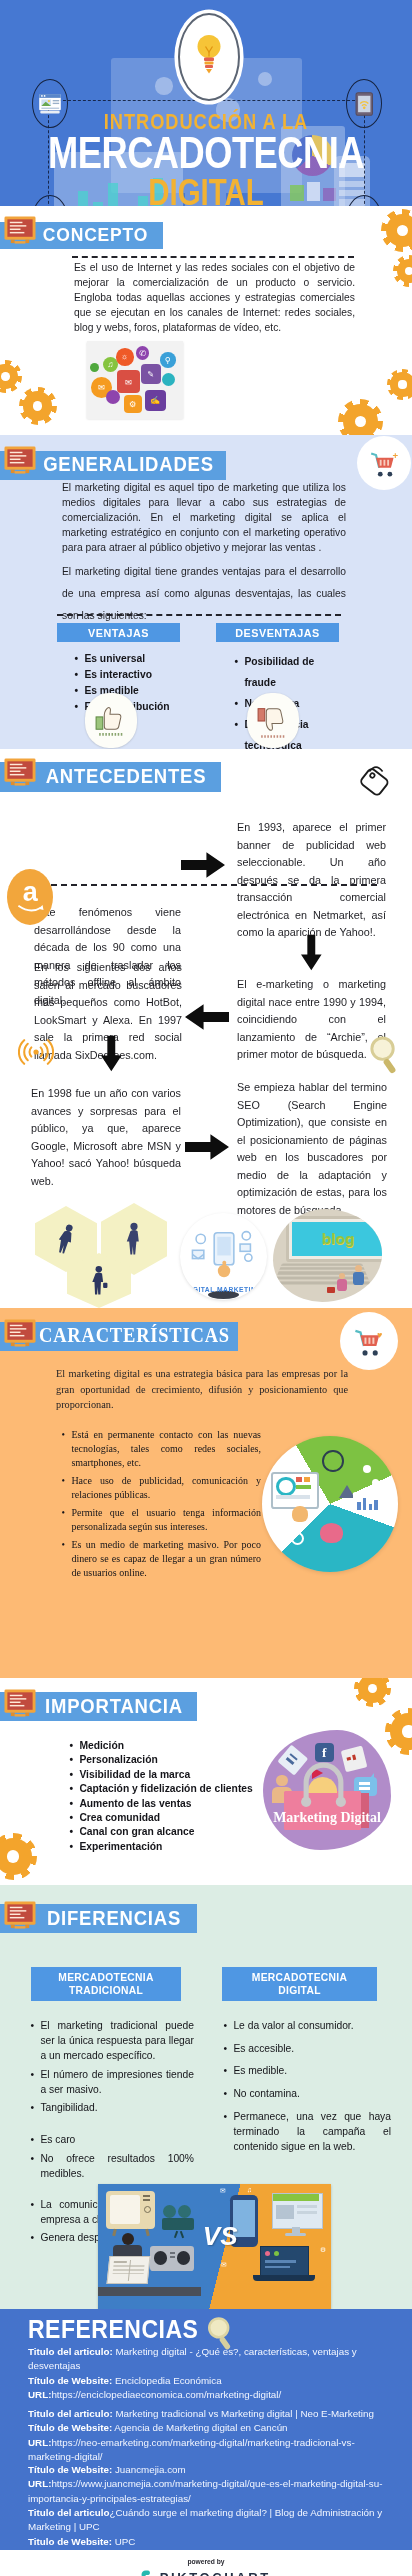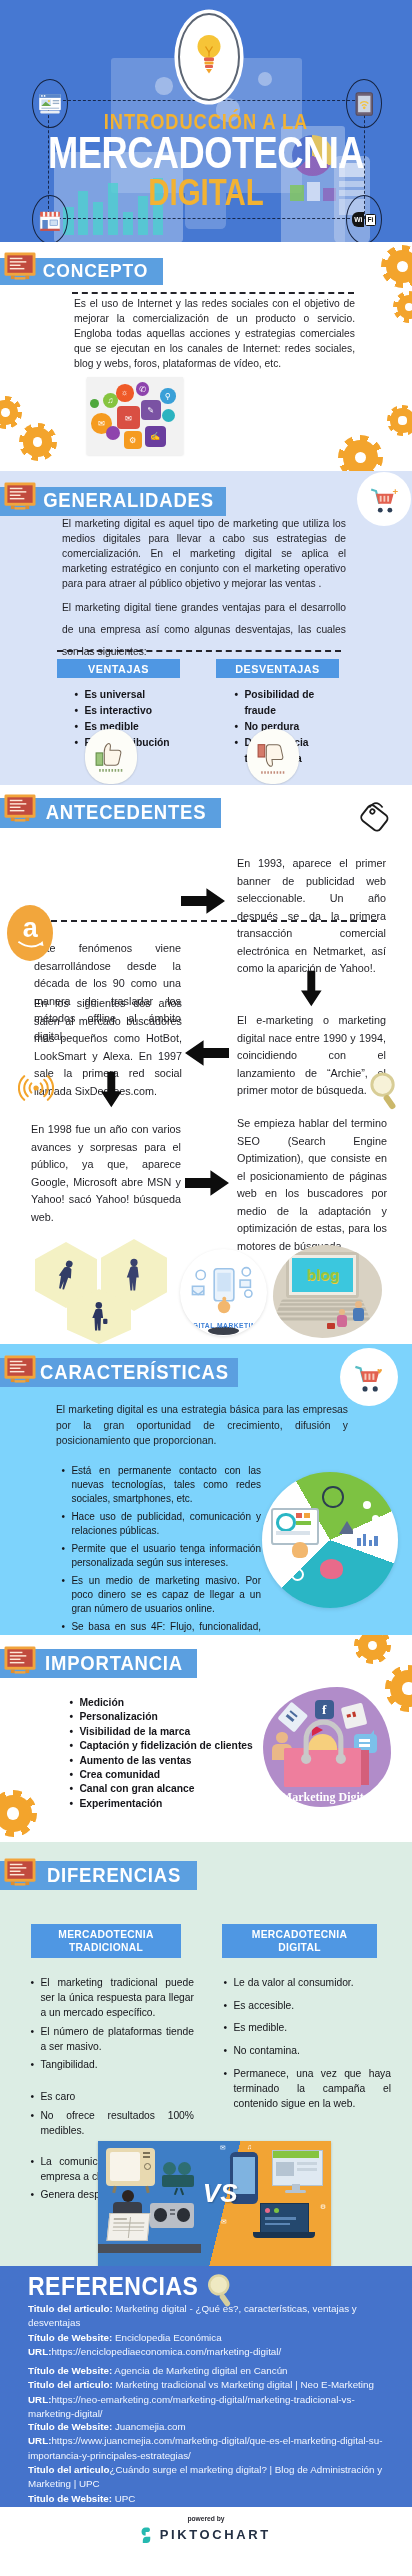--- a/index.html
+++ b/index.html
@@ -17,21 +17,21 @@
   .para{position:absolute;text-align:justify;color:#1f1f24;}
   
   ul.blt{list-style:none;margin:0;padding:0;position:absolute;color:#15151a;}
   ul.blt li{position:relative;padding-left:12.4px;}
   ul.blt li::before{content:"\2022";position:absolute;left:2.6px;}
   
   .gear{position:absolute;border-radius:50%;background:repeating-conic-gradient(#f3a42c 0deg 22deg,rgba(0,0,0,0) 22deg 45deg);z-index:1;}
   .gear::before{content:"";position:absolute;inset:11%;border-radius:50%;background:#f3a42c;}
   .gear::after{content:"";position:absolute;inset:37%;border-radius:50%;background:#fff;}
   
-  .hero{height:242px;background:#4678d2;}
+  .hero{height:206px;background:#4678d2;}
   .hero-dash{position:absolute;left:48px;top:100px;width:315px;height:117px;border:1.5px dashed rgba(14,26,54,.85);}
   .ovalbadge{position:absolute;left:178px;top:13.4px;width:58px;height:84px;background:#fff;border:2.1px solid #5c6573;border-radius:50%;box-shadow:0 0 0 3.6px #ffffff;display:flex;align-items:center;justify-content:center;z-index:4;}
   .cornercircle{position:absolute;width:34px;height:47px;border:1.5px solid #16233f;border-radius:50%;display:flex;align-items:center;justify-content:center;z-index:4;}
   .t1{position:absolute;left:0;top:111px;width:412px;text-align:center;color:#f2b233;font-size:19px;font-weight:700;letter-spacing:1px;transform:scale(.96,1.15);z-index:5;}
   .t2{position:absolute;left:0;top:129px;width:412px;text-align:center;color:#ffffff;font-size:37px;font-weight:700;letter-spacing:-0.5px;transform:scale(.98,1.18);transform-origin:center top;z-index:5;}
   .t3{position:absolute;left:0;top:172px;width:412px;text-align:center;color:#f2b233;font-size:31px;font-weight:700;transform:scale(.95,1.18);transform-origin:center top;z-index:5;}
   .hv{position:absolute;border-radius:3.1px;}
   
   .wifibadge{display:flex;align-items:center;}
   .wifibadge .wi{background:#141414;color:#fff;font-weight:700;font-size:6.7px;padding:4.1px 2.1px;border-radius:6.2px 0 0 6.2px;}
@@ -49,31 +49,31 @@
   .thumbbadge{position:absolute;background:#fdfdf8;border-radius:46%;box-shadow:0 0.5px 2.1px rgba(0,0,0,.18);display:flex;align-items:center;justify-content:center;}
   
   .antecedentes{height:559px;background:#ffffff;}
   .acol{position:absolute;text-align:justify;color:#1f1f24;font-size:10.8px;line-height:17.5px;}
   .amazon{position:absolute;background:#f2a63c;border-radius:50%;display:flex;align-items:center;justify-content:center;flex-direction:column;z-index:4;}
   .amazon .a{color:#fff;font-size:27px;font-weight:700;line-height:24px;}
   .hex{position:absolute;background:#f4f1c4;clip-path:polygon(50% 0,100% 26%,100% 74%,50% 100%,0 74%,0 26%);display:flex;align-items:center;justify-content:center;}
   .dmcircle{position:absolute;background:#fff;border-radius:50%;box-shadow:0 1px 3.1px rgba(0,0,0,.12);overflow:hidden;}
   .dmcap{position:absolute;left:0;right:0;bottom:7.2px;text-align:center;color:#3c7fd6;font-weight:700;font-size:6.7px;letter-spacing:0.5px;}
   .blogbox{position:absolute;background:#d9d2c3;border-radius:48% 52% 55% 45%/55% 48% 52% 45%;overflow:hidden;}
-  .blogscreen{position:absolute;left:14.4px;top:9.3px;width:67px;height:40px;background:#efece4;border:3.1px solid #c9c2b2;border-radius:3.1px;}
+  .blogscreen{position:absolute;left:14.4px;top:9.3px;width:67px;height:40px;background:#efece4;border:3.1px solid #c9c2b2;border-radius:3.1px;padding-left:30px;}
   .blogscreen .inner{position:absolute;inset:3.1px;background:#3bc7de;display:flex;align-items:center;justify-content:center;}
   .blogword{color:#8ec63f;font-size:15.5px;font-weight:700;text-shadow:0.5px 0.5px 0 #f2c94c;}
   .blogkeys{position:absolute;left:5.2px;top:52px;width:88px;height:24px;background:repeating-linear-gradient(0deg,#bfb9aa 0 3.1px,#d9d2c3 3.1px 5.2px),repeating-linear-gradient(90deg,#bfb9aa 0 5.2px,#d9d2c3 5.2px 7.2px);transform:perspective(62px) rotateX(30deg);border-radius:2.1px;}
   
-  .caracteristicas{height:291px;background:#7dd3fc;}
+  .caracteristicas{height:370px;background:#fdba74;font-family:Liberation Serif, serif;}
   .pie{position:absolute;border-radius:50%;background:conic-gradient(from -30deg,#7dc242 0 95deg,#ffffff 95deg 140deg,#2ab6c5 140deg 255deg,#ffffff 255deg 360deg);box-shadow:0 1px 4.1px rgba(0,0,0,.12);}
   
   .importancia{height:207px;background:#ffffff;}
   .blob{position:absolute;background:#b18cc9;border-radius:58% 42% 55% 45%/50% 55% 45% 50%;}
-  .blobcap{position:absolute;left:0;right:0;bottom:2px;text-align:center;color:#fff;font-family:"Liberation Serif",serif;font-weight:700;font-size:12px;}
+  .blobcap{position:absolute;left:0;right:0;bottom:24px;text-align:center;color:#fff;font-family:"Liberation Serif",serif;font-weight:700;font-size:14px;}
   .fbicon{position:absolute;background:#3d5d91;border-radius:4.1px;display:flex;align-items:center;justify-content:center;color:#fff;font-family:"Liberation Serif",serif;font-weight:700;}
   
   .diferencias{height:424px;background:#dcede4;}
   .colhdr{position:absolute;background:#4f97e3;color:#fff;font-weight:700;font-size:10.3px;line-height:13.4px;text-align:center;display:flex;flex-direction:column;align-items:center;justify-content:center;letter-spacing:0.3px;}
   .vsimg{position:absolute;background:linear-gradient(104deg,#3e7ec6 0 53%,#f2a434 53%);overflow:hidden;box-shadow:0 0.5px 2.6px rgba(0,0,0,.2);}
   .vslabel{position:absolute;left:45%;top:26%;color:#fff;font-size:26px;font-weight:700;font-style:italic;text-shadow:1px 1px 1.5px rgba(0,0,0,.25);z-index:3;}
   
   .referencias{height:241px;background:#4573cb;color:#fff;}
   .reftitle{position:absolute;left:28px;top:6.2px;font-size:23px;font-weight:700;letter-spacing:0.5px;transform:scale(1,1.1);transform-origin:left top;}
   .refentry{position:absolute;left:28px;width:365px;font-size:9.8px;line-height:14.4px;color:#f2f6ff;word-break:break-word;}
@@ -271,21 +271,21 @@
     <div class="vbar" style="left:216px;top:188px;width:123px;height:19px;">
       <span>DESVENTAJAS</span>
     </div>
 
     <ul class="blt" style="left:72px;top:216px;width:111px;font-size:10.3px;line-height:16px;font-weight:700;">
       <li>Es universal</li>
       <li>Es interactivo</li>
       <li>Es medible</li>
       <li>Fácil distribución</li>
     </ul>
-    <ul class="blt" style="left:232px;top:216px;width:116px;font-size:10.3px;line-height:16px;font-weight:700;">
+    <ul class="blt" style="left:232px;top:216px;width:116px;font-size:10.3px;line-height:21px;font-weight:700;">
       <li>Posibilidad de fraude</li>
       <li>No perdura</li>
       <li>Dependencia tecnológica</li>
     </ul>
 
     <div class="thumbbadge" style="left:85px;top:258px;width:52px;height:55px;">
       <svg width="36" height="37" viewBox="0 0 70 70">
         <rect x="6" y="28" width="13" height="24" fill="#9cc57c" stroke="#5f8a44" stroke-width="2"></rect>
         <path d="M22 30 q-1-12 5-18 q6-5 7 2 l-1 9 h16 q6 0 5 6 l-4 18 q-1 5-7 5 H27 q-5 0-5-6 z" fill="#fdf6ea" stroke="#7a6a58" stroke-width="2"></path>
         <path d="M12 62 h46" stroke="#8aa56f" stroke-width="5" stroke-dasharray="3 3"></path>
@@ -465,21 +465,20 @@
       </svg>
     </div>
 
     <p class="para" style="left:56px;top:58px;width:292px;font-size:10.3px;line-height:15.5px;margin:0;">El marketing digital es una estrategia básica para las empresas por la gran oportunidad de crecimiento, difusión y posicionamiento que proporcionan.</p>
 
     <ul class="blt" style="left:59px;top:120px;width:202px;font-size:10px;line-height:14px;text-align:justify;">
       <li style="margin-bottom:4.1px;">Está en permanente contacto con las nuevas tecnologías, tales como redes sociales, smartphones, etc.</li>
       <li style="margin-bottom:4.1px;">Hace uso de publicidad, comunicación y relaciones públicas.</li>
       <li style="margin-bottom:4.1px;">Permite que el usuario tenga información personalizada según sus intereses.</li>
       <li style="margin-bottom:4.1px;">Es un medio de marketing masivo. Por poco dinero se es capaz de llegar a un gran número de usuarios online.</li>
-      <li>Se basa en sus 4F: Flujo, funcionalidad, feedback y fidelización.</li>
     </ul>
 
     <div class="pie" style="left:262px;top:128px;width:136px;height:136px;">
       <div class="abs" style="left:9.3px;top:36px;width:44px;height:33px;background:#fff;border:2.1px solid #aebfc9;border-radius:3.1px;">
         <div class="abs" style="left:3.1px;top:3.1px;width:13.4px;height:13.4px;border:3.6px solid #2ab6c5;border-radius:50%;"></div>
         <div class="abs" style="left:23px;top:3.1px;width:6.2px;height:5.2px;background:#e2604f;"></div>
         <div class="abs" style="left:31px;top:3.1px;width:6.2px;height:5.2px;background:#f2a33c;"></div>
         <div class="abs" style="left:23px;top:11.3px;width:14.4px;height:4.1px;background:#7dc242;"></div>
         <div class="abs" style="left:3.1px;top:20.6px;width:34px;height:4.1px;background:#d9e2ea;"></div>
       </div>
@@ -586,21 +585,21 @@
       <span>MERCADOTECNIA</span>
       <span>TRADICIONAL</span>
     </div>
     <div class="colhdr" style="left:222px;top:82px;width:155px;height:34px;">
       <span>MERCADOTECNIA</span>
       <span>DIGITAL</span>
     </div>
 
     <ul class="blt" style="left:28px;top:133px;width:166px;font-size:10.3px;line-height:15px;text-align:justify;">
       <li style="margin-bottom:3.6px;">El marketing tradicional puede ser la única respuesta para llegar a un mercado específico.</li>
-      <li style="margin-bottom:3.6px;">El número de plataformas tiende a ser masivo.</li>
+      <li style="margin-bottom:3.6px;">El número de impresiones tiende a ser masivo.</li>
       <li style="margin-bottom:3.6px;">Tangibilidad.</li>
       <li style="margin-bottom:3.6px;margin-top:17px;">Es caro</li>
       <li style="margin-bottom:16px;">No ofrece resultados 100% medibles.</li>
       <li style="margin-bottom:3.6px;">La comunicación es una sola, empresa a cliente.</li>
       <li>Genera desperdicio.</li>
     </ul>
     <ul class="blt" style="left:221px;top:133px;width:170px;font-size:10.3px;line-height:15px;text-align:justify;">
       <li style="margin-bottom:7.7px;">Le da valor al consumidor.</li>
       <li style="margin-bottom:7.7px;">Es accesible.</li>
       <li style="margin-bottom:7.7px;">Es medible.</li>
@@ -682,22 +681,22 @@
       <rect x="40" y="50" width="13" height="32" rx="6" transform="rotate(-35 46 66)" fill="#d6cf9e"></rect>
     </svg>
 
     <div class="refentry" style="top:36px;">
       <div><b>Titulo del articulo:</b><span> Marketing digital - ¿Qué es?, características, ventajas y desventajas</span></div>
       <div><b>Título de Website:</b><span> Enciclopedia Económica</span></div>
       <div><b>URL:</b><span>https://enciclopediaeconomica.com/marketing-digital/</span></div>
     </div>
 
     <div class="refentry" style="top:98px;">
+      <div><b>Titulo del articulo:</b><span> Marketing tradicional vs Marketing digital | Neo E-Marketing</span></div>
       <div><b>Título de  Website:</b><span> Agencia de Marketing digital en Cancún</span></div>
-      <div><b>Titulo del articulo:</b><span> Marketing tradicional vs Marketing digital | Neo E-Marketing</span></div>
       <div><b>URL:</b><span>https://neo-emarketing.com/marketing-digital/marketing-tradicional-vs-marketing-digital/</span></div>
     </div>
 
     <div class="refentry" style="top:154px;">
       <div><b>Título de Website:</b><span> Juancmejia.com</span></div>
       <div><b>URL:</b><span>https://www.juancmejia.com/marketing-digital/que-es-el-marketing-digital-su-importancia-y-principales-estrategias/</span></div>
     </div>
 
     <div class="refentry" style="top:197px;">
       <div><b>Titulo del articulo</b><span>¿Cuándo surge el marketing digital? | Blog de Administración y Marketing | UPC</span></div>

